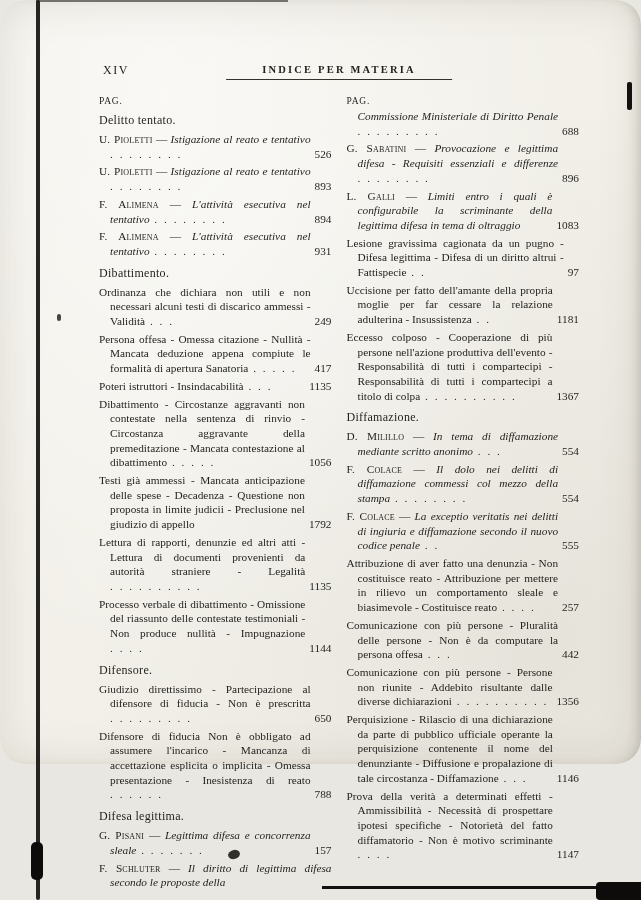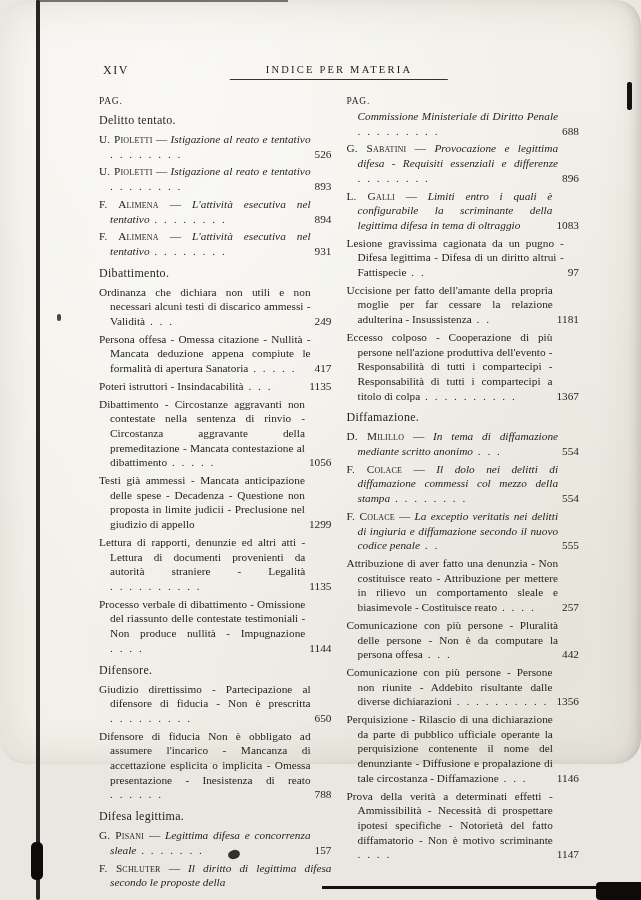--- a/index.html
+++ b/index.html
@@ -24,21 +24,21 @@
   }
   .artifact { position: absolute; }
   .content { position: absolute; left: 99px; top: 60px; width: 480px; }
   .header-row { position: relative; height: 30px; }
   .page-number {
     position: absolute; left: 4px; top: 3px;
     font-size: 12px; letter-spacing: 1.6px;
   }
   .doc-title {
     position: absolute; left: 50%; transform: translateX(-50%); top: 4px;
-    font-size: 10.5px; font-weight: normal; letter-spacing: 2.2px;
+    font-size: 10.5px; font-weight: bold; letter-spacing: 2.2px;
     padding: 0 36px 4px 36px;
     border-bottom: 1.5px solid #35322c;
     white-space: nowrap;
   }
   .columns { display: flex; gap: 15px; margin-top: 6px; }
   .col { flex: 1; min-width: 0; }
   .pag-label {
     text-align: left; font-size: 9.5px; letter-spacing: 0.8px;
     margin-bottom: 3px;
   }
@@ -113,21 +113,21 @@
           <div class="entry">
             <span class="entry-text"><span>Poteri istruttori - Insindacabilità</span><span class="dots"> . . .</span></span>
             <span class="pagenum">1135</span>
           </div>
           <div class="entry">
             <span class="entry-text"><span>Dibattimento - Circostanze aggravanti non contestate nella sentenza di rinvio - Circostanza aggravante della premeditazione - Mancata contestazione al dibattimento</span><span class="dots"> . . . . .</span></span>
             <span class="pagenum">1056</span>
           </div>
           <div class="entry">
             <span class="entry-text"><span>Testi già ammessi - Mancata anticipazione delle spese - Decadenza - Questione non proposta in limite judicii - Preclusione nel giudizio di appello</span></span>
-            <span class="pagenum">1299</span>
+            <span class="pagenum">1792</span>
           </div>
           <div class="entry">
             <span class="entry-text"><span>Lettura di rapporti, denunzie ed altri atti - Lettura di documenti provenienti da autorità straniere - Legalità</span><span class="dots"> . . . . . . . . . .</span></span>
             <span class="pagenum">1135</span>
           </div>
           <div class="entry">
             <span class="entry-text"><span>Processo verbale di dibattimento - Omissione del riassunto delle contestate testimoniali - Non produce nullità - Impugnazione</span><span class="dots"> . . . .</span></span>
             <span class="pagenum">1144</span>
           </div>
           <div class="section-heading">Difensore.</div>

